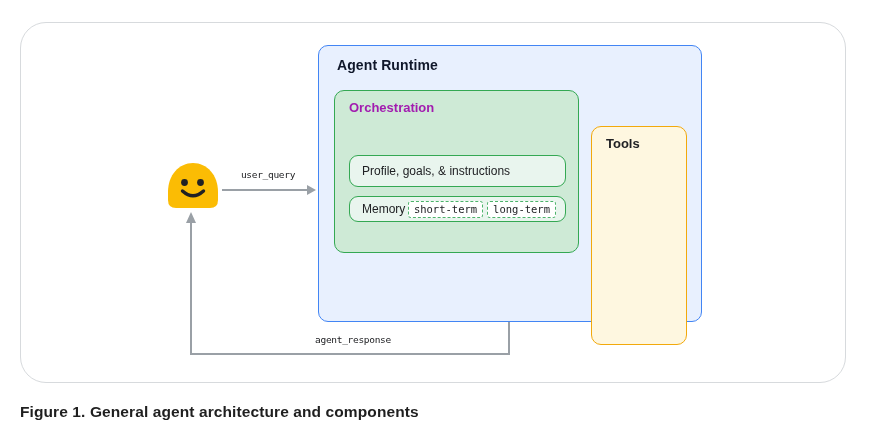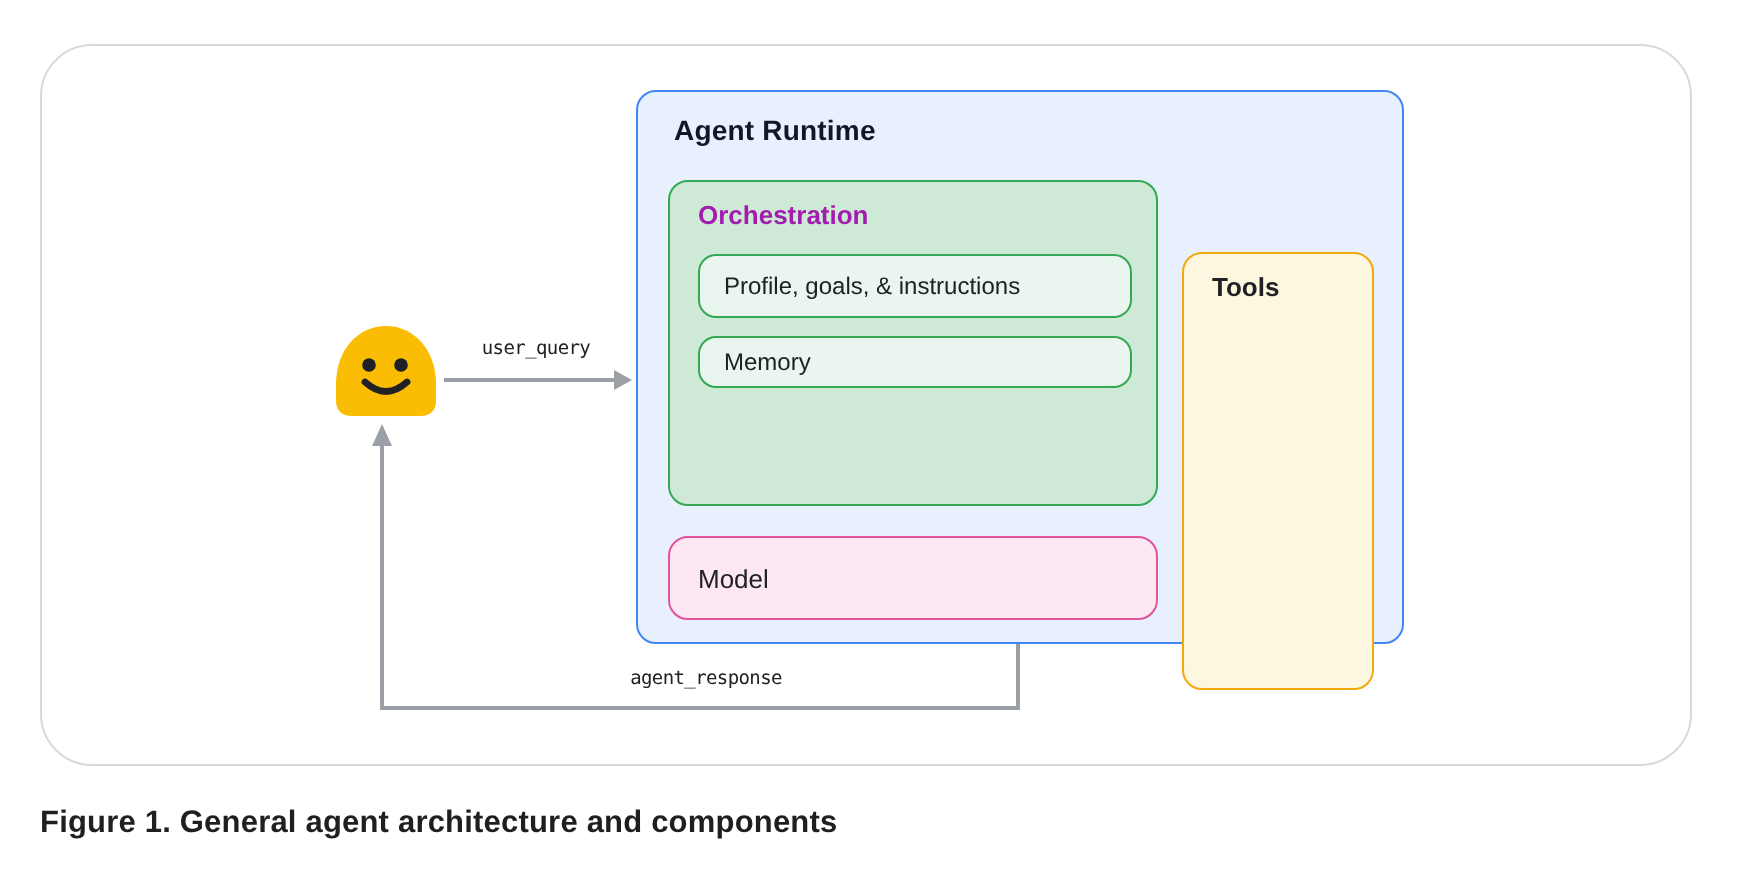--- a/index.html
+++ b/index.html
@@ -63,20 +63,21 @@
     left: 14px;
     width: 217px;
     background: #e9f5ee;
     border: 1.2px solid #34a853;
     border-radius: 9px;
     display: flex;
     align-items: center;
     padding: 0 9px 0 12px;
     font-size: 12px;
     color: #202124;
+    margin-top: 28px;
   }
   .row-profile { top: 36px;  height: 32px; }
   .row-memory  { top: 77px;  height: 26px; }
   .row-reason  { top: 118px; height: 31px; }
   .chip-group {
     margin-left: auto;
     display: flex;
     gap: 4px;
   }
   .chip {
@@ -187,27 +188,28 @@
 
     <div class="orchestration">
       <div class="orchestration-title">Orchestration</div>
 
       <div class="orch-row row-profile">
         <span>Profile, goals, &amp; instructions</span>
       </div>
 
       <div class="orch-row row-memory">
         <span>Memory</span>
+        <span class="chip-group">
+          <span class="chip">short-term</span>
+          <span class="chip">long-term</span>
+        </span>
       </div>
 
     </div>
 
-    <div class="model">
-      <span>Model</span>
-    </div>
 
     <div class="tools">
       <div class="tools-title">Tools</div>
     </div>
   </div>
 
   <div class="caption">Figure 1. General agent architecture and components</div>
 </div>
 
 </body></html>

